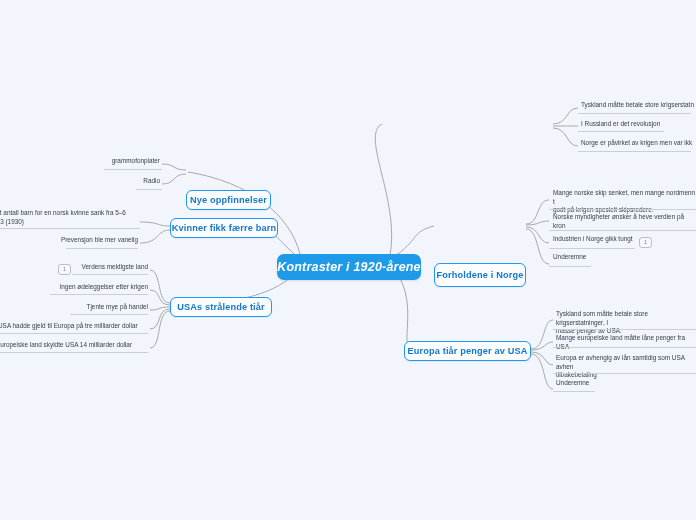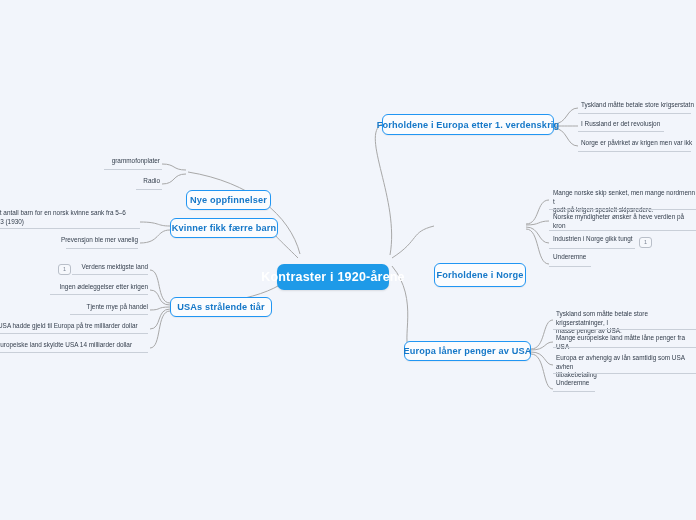--- a/index.html
+++ b/index.html
@@ -103,23 +103,22 @@
     <path d="M170 226 C 156 226, 160 222, 140 222"></path>
     <path d="M170 230 C 156 230, 160 243, 140 243"></path>
 
     <path d="M170 303 C 156 303, 162 270, 150 270"></path>
     <path d="M170 305 C 156 305, 162 290, 150 290"></path>
     <path d="M170 307 C 156 307, 162 310, 150 310"></path>
     <path d="M170 309 C 156 309, 162 329, 150 329"></path>
     <path d="M170 311 C 156 311, 162 348, 150 348"></path>
   </svg>
 
-  <div class="node central" style="left:277px;top:264px;width:112px;height:26px;">Kontraster i 1920-årene</div>
+  <div class="node central" style="left:277px;top:254px;width:144px;height:26px;font-style:italic;">Kontraster i 1920-årene</div>
 
-  <div class="node topic" style="left:382px;top:114px;width:172px;height:21px;">Forholdene i Europa etter 1. verdenskrig</div>
 
   <div class="node leaf right" style="left:581px;top:101px;width:118px;">Tyskland måtte betale store krigserstatn</div>
   <div class="node" style="left:578px;top:113px;width:113px;height:1px;background:#c9cfd8;"></div>
 
   <div class="node leaf right" style="left:581px;top:120px;width:118px;">I Russland er det revolusjon</div>
   <div class="node" style="left:578px;top:131px;width:86px;height:1px;background:#c9cfd8;"></div>
 
   <div class="node leaf right" style="left:581px;top:139px;width:118px;">Norge er påvirket av krigen  men var ikk</div>
   <div class="node" style="left:578px;top:151px;width:113px;height:1px;background:#c9cfd8;"></div>
 
@@ -132,21 +131,21 @@
   <div class="node leaf right" style="left:553px;top:213px;width:143px;">Norske myndigheter ønsker å heve verdien på kron</div>
   <div class="node" style="left:549px;top:230px;width:147px;height:1px;background:#c9cfd8;"></div>
 
   <div class="node leaf right" style="left:553px;top:235px;width:110px;">Industrien i Norge gikk tungt</div>
   <div class="badge" style="left:639px;top:237px;">1</div>
   <div class="node" style="left:549px;top:248px;width:86px;height:1px;background:#c9cfd8;"></div>
 
   <div class="node leaf right" style="left:553px;top:253px;width:110px;">Underemne</div>
   <div class="node" style="left:549px;top:266px;width:42px;height:1px;background:#c9cfd8;"></div>
 
-  <div class="node topic" style="left:404px;top:341px;width:127px;height:20px;">Europa låner penger av USA</div>
+  <div class="node topic" style="left:404px;top:341px;width:127px;height:20px;">Europa tiår penger av USA</div>
 
   <div class="node leaf right" style="left:556px;top:310px;width:140px;">Tyskland som måtte betale store krigserstatninger, l
 masse penger av USA.</div>
   <div class="node" style="left:553px;top:329px;width:143px;height:1px;background:#c9cfd8;"></div>
 
   <div class="node leaf right" style="left:556px;top:334px;width:140px;">Mange europeiske land måtte låne penger fra USA</div>
   <div class="node" style="left:553px;top:347px;width:143px;height:1px;background:#c9cfd8;"></div>
 
   <div class="node leaf right" style="left:556px;top:354px;width:140px;">Europa er avhengig av lån samtidig som USA avhen
 tilbakebetaling</div>

